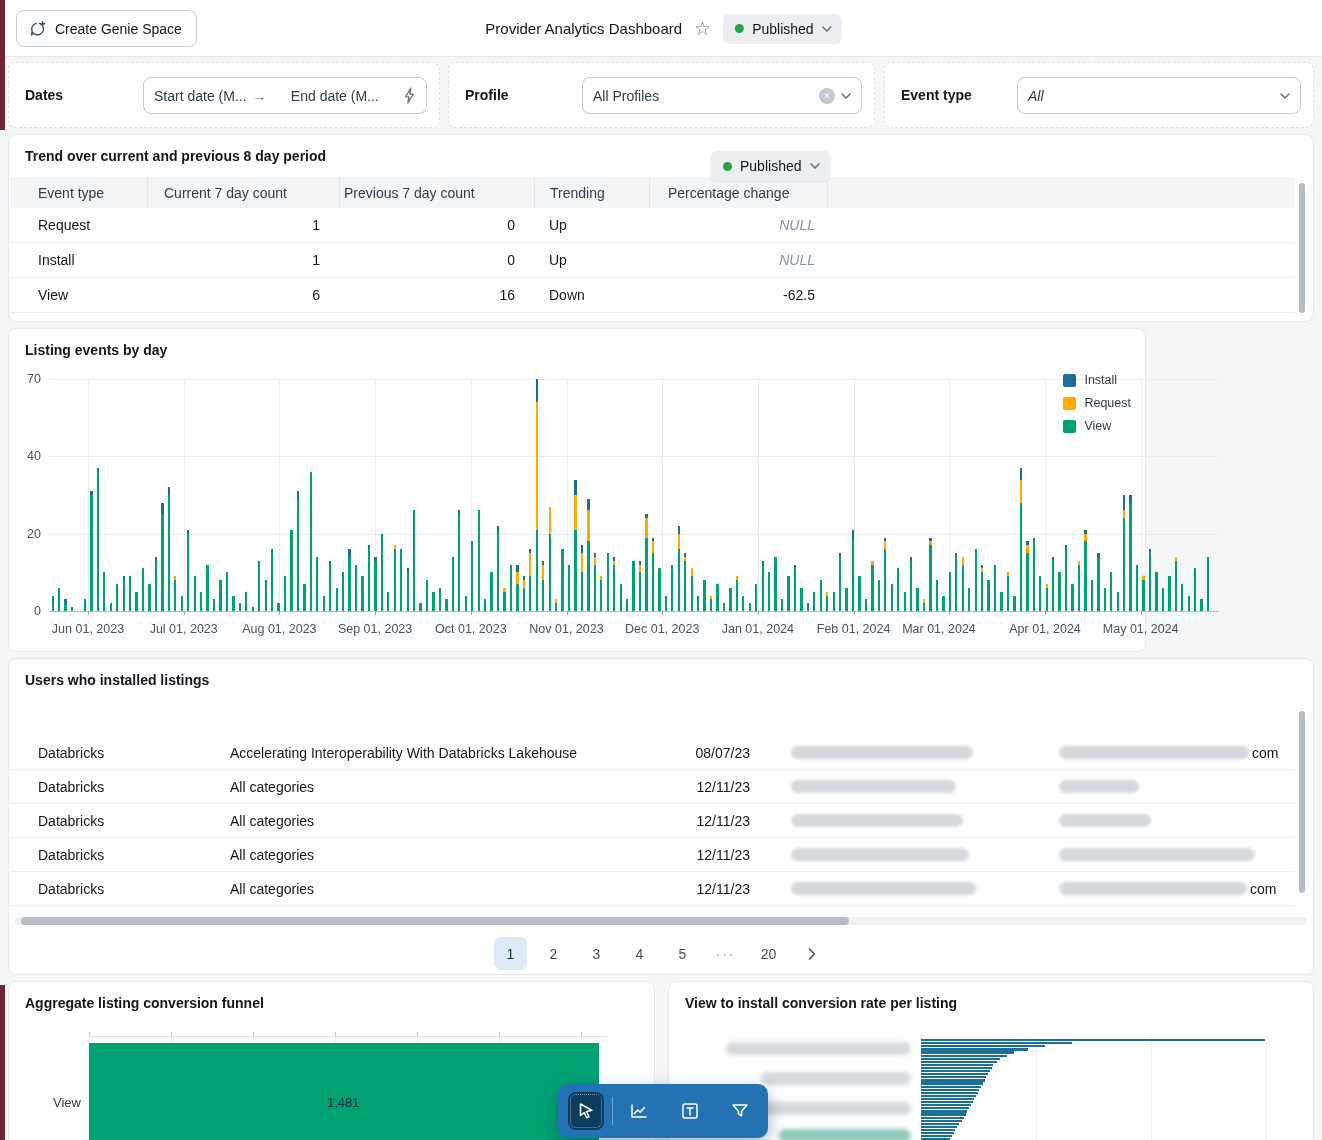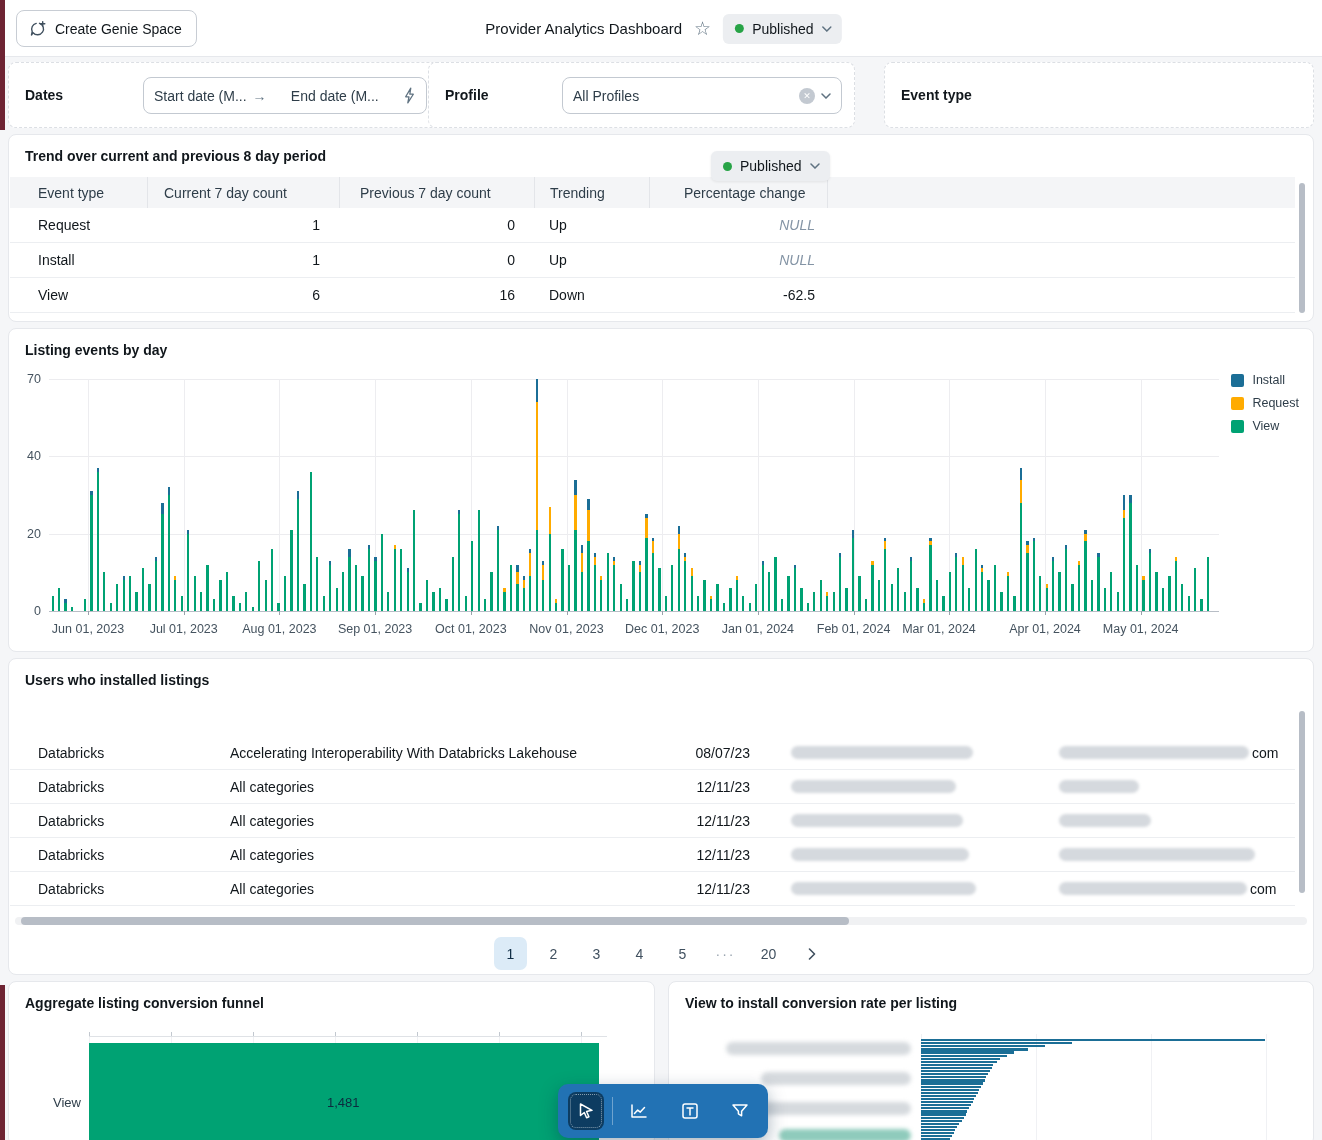--- a/index.html
+++ b/index.html
@@ -37,21 +37,21 @@
   .thead { position:absolute; left:1px; right:18px; top:42px; height:31px; background:#f4f5f7; color:#2e3d49; }
   .thead > div { display:flex; align-items:center; }
   .thead > div + div { border-left:1px solid #e3e5e9; }
   .tbody { position:absolute; left:1px; right:18px; top:73px; }
   .trow { height:35px; border-bottom:1px solid #eceef1; }
   .trow > div { display:flex; align-items:center; }
   .c-ev { padding-left:28px; }
   .c-num { justify-content:flex-end; padding-right:19px; }
   .c-trend { padding-left:15px; }
   .c-chg { justify-content:flex-end; padding-right:12px; }
-  .c-chg-h { padding-left:34px; }
+  .c-chg-h { padding-left:18px; }
   .nullval { color:#8494a5; font-style:italic; }
   .vscroll { position:absolute; width:6px; border-radius:3px; background:#b7bdc6; }
   .chip-overlay { position:absolute; z-index:3; box-shadow:0 1px 3px rgba(0,0,0,.08); }
 
   
   .plot { position:absolute; left:40px; top:50px; width:1170px; height:235px; }
   .gridh { position:absolute; left:0; right:0; height:1px; background:#ececef; }
   .gridv { position:absolute; top:0; width:1px; height:232px; background:#ededf0; }
   .ytick { position:absolute; right:100%; margin-right:8px; transform:translateY(-50%); font-size:12.5px; color:#45535f; }
   .xtick { position:absolute; top:243px; transform:translateX(-50%); font-size:12.5px; color:#45535f; white-space:nowrap; }
@@ -138,47 +138,53 @@
       <span>Start date (M...</span>
       <span style="color:#5f7281;">→</span>
       <span class="grow">End date (M...</span>
       <span style="display:flex;">
         <svg width="13" height="17" viewBox="0 0 12 16" fill="none" stroke="#5f7281" stroke-width="1.2" stroke-linejoin="round">
             <path d="M7.2 1 2.4 9.2h3.1L4.4 15l5.2-8.2H6.3L7.2 1z"></path>
           </svg>
       </span>
     </div>
   </div>
-  <div class="card fcard" style="left:428px;width:427px;">
+  <div class="card fcard" style="left:448px;width:427px;">
     <span class="flabel" style="left:16px;">Profile</span>
     <div class="fbox" style="left:133px;width:280px;">
       <span class="grow">All Profiles</span>
       <span class="clear-x">✕</span>
       <svg class="chev" width="10" height="6" viewBox="0 0 10 6">
           <path d="M1 1l4 4 4-4" stroke="currentColor" stroke-width="1.5" fill="none" stroke-linecap="round"></path>
         </svg>
     </div>
   </div>
   <div class="card fcard" style="left:884px;width:430px;">
     <span class="flabel" style="left:16px;">Event type</span>
+    <div class="fbox" style="left:132px;width:284px;">
+      <span class="grow italic">All</span>
+      <svg class="chev" width="10" height="6" viewBox="0 0 10 6">
+          <path d="M1 1l4 4 4-4" stroke="currentColor" stroke-width="1.5" fill="none" stroke-linecap="round"></path>
+        </svg>
+    </div>
   </div>
 
   <div class="card" style="left:8px;top:134px;width:1306px;height:188px;">
     <span class="card-title">Trend over current and previous 8 day period</span>
     <div class="pub-chip chip-overlay" style="left:702px;top:16px;">
       <span class="dot"></span>
       <span>Published</span>
       <svg class="chev" width="10" height="6" viewBox="0 0 10 6">
           <path d="M1 1l4 4 4-4" stroke="currentColor" stroke-width="1.5" fill="none" stroke-linecap="round"></path>
         </svg>
     </div>
     <div class="tgrid thead">
       <div class="c-ev">Event type</div>
       <div style="padding-left:16px;">Current 7 day count</div>
-      <div style="padding-left:20px;">Previous 7 day count</div>
+      <div style="padding-left:4px;">Previous 7 day count</div>
       <div class="c-trend">Trending</div>
       <div class="c-chg-h">Percentage change</div>
       <div></div>
     </div>
     <div class="tbody" id="trend-body">
         <div class="tgrid trow">
           <div class="c-ev">Request</div>
           <div class="c-num">1</div>
           <div class="c-num">0</div>
           <div class="c-trend">Up</div>
@@ -198,21 +204,21 @@
           <div class="c-num">6</div>
           <div class="c-num">16</div>
           <div class="c-trend">Down</div>
           <div class="c-chg">-62.5</div>
           <div></div>
         </div>
       </div>
     <div class="vscroll" style="right:8px;top:48px;height:130px;"></div>
   </div>
 
-  <div class="card" style="left:8px;top:328px;width:1306px;height:324px;">
+  <div class="card" style="left:8px;top:328px;width:1138px;height:324px;">
     <span class="card-title">Listing events by day</span>
     <div class="plot" id="events-plot">
         <div class="gridh" style="top: 232px; background: rgb(184, 190, 198);"></div>
         <div class="ytick" style="top: 232px;">0</div>
         <div class="gridh" style="top: 154.667px;"></div>
         <div class="ytick" style="top: 154.667px;">20</div>
         <div class="gridh" style="top: 77.3333px;"></div>
         <div class="ytick" style="top: 77.3333px;">40</div>
         <div class="gridh" style="top: 0px;"></div>
         <div class="ytick" style="top: 0px;">70</div>

